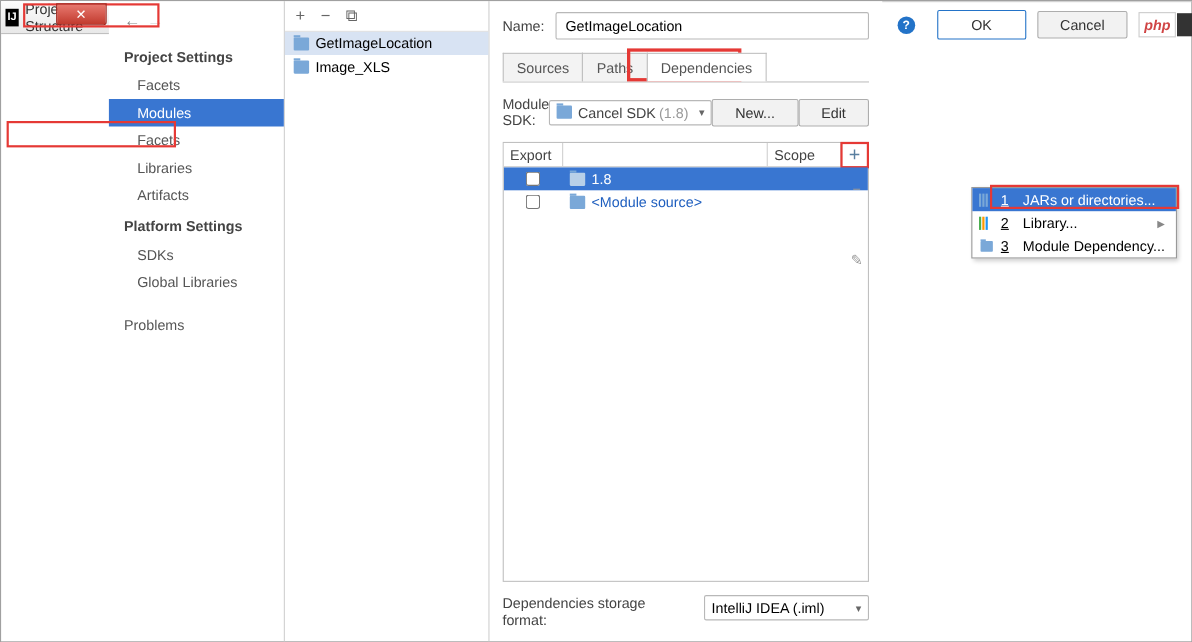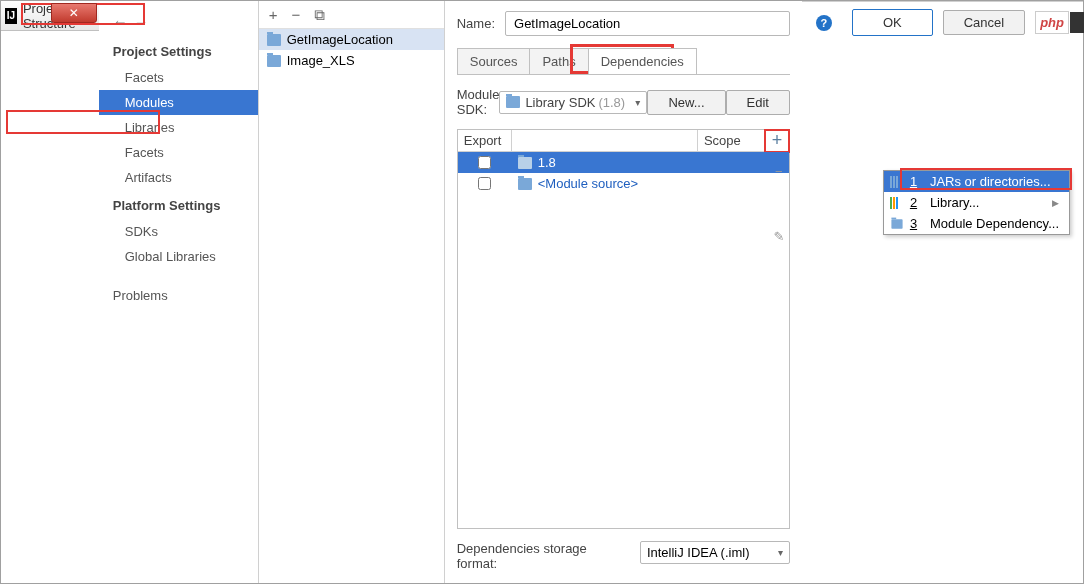--- a/index.html
+++ b/index.html
@@ -105,22 +105,22 @@
   <div class="content">
 
     <div class="left-panel">
       <div class="nav-arrows">
         <span class="arrow">←</span>
         <span class="arrow disabled">→</span>
       </div>
       <div class="section-header">Project Settings</div>
       <div class="nav-item">Facets</div>
       <div class="nav-item selected">Modules</div>
+      <div class="nav-item">Facets</div>
       <div class="nav-item">Libraries</div>
-      <div class="nav-item">Facets</div>
       <div class="nav-item">Artifacts</div>
       <div class="section-header">Platform Settings</div>
       <div class="nav-item">SDKs</div>
       <div class="nav-item">Global Libraries</div>
       <div style="height:14px"></div>
       <div class="nav-item" style="padding-left:14px">Problems</div>
     </div>
     <div class="highlight-modules"></div>
 
     <div class="middle-panel">
@@ -151,21 +151,21 @@
           <div class="tab">Paths</div>
           <div class="tab active">Dependencies</div>
         </div>
         <div class="highlight-deps-tab" style="left:113px; top:-4px; width:104px; height:30px"></div>
       </div>
 
       <div class="sdk-row">
         <label>Module SDK:</label>
         <div class="sdk-dropdown">
           <span class="folder-icon"></span>
-          <span class="sdk-text">Library SDK</span>
+          <span class="sdk-text">Cancel SDK</span>
           <span class="sdk-ver">(1.8)</span>
           <span class="chev">▾</span>
         </div>
         <button class="btn">New...</button>
         <button class="btn">Edit</button>
       </div>
 
       <div class="deps-table">
         <div class="deps-header">
           <div class="col-export">Export</div>

